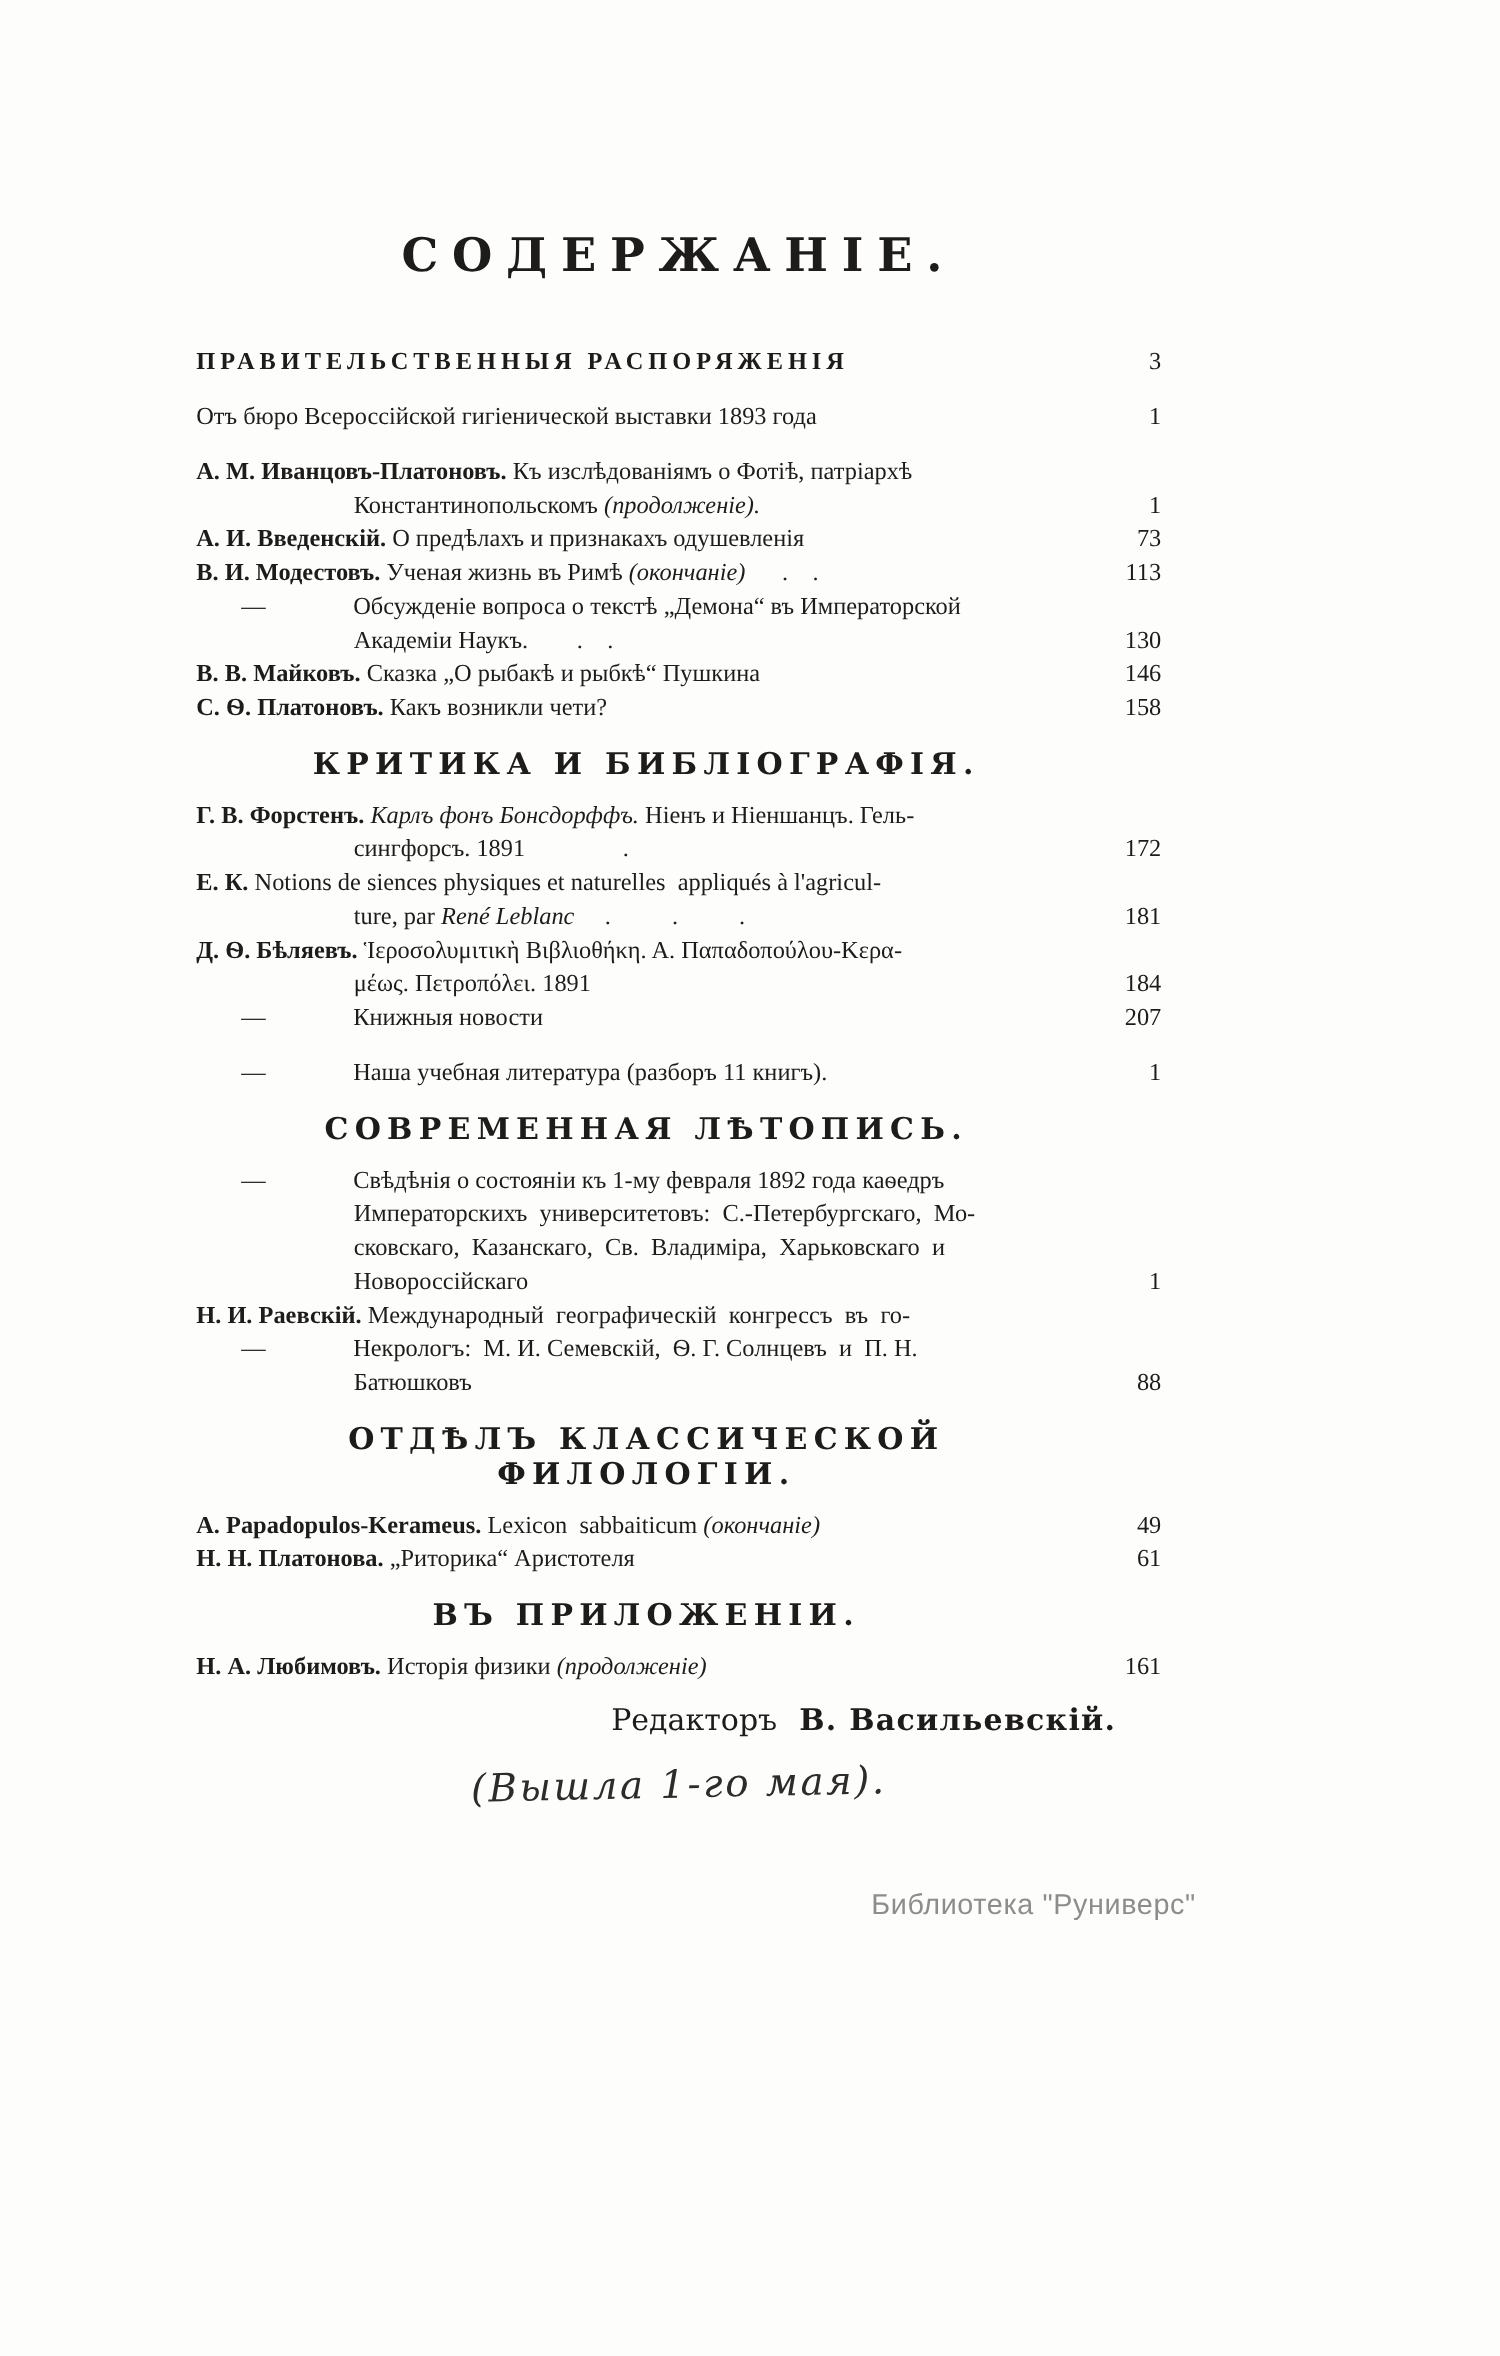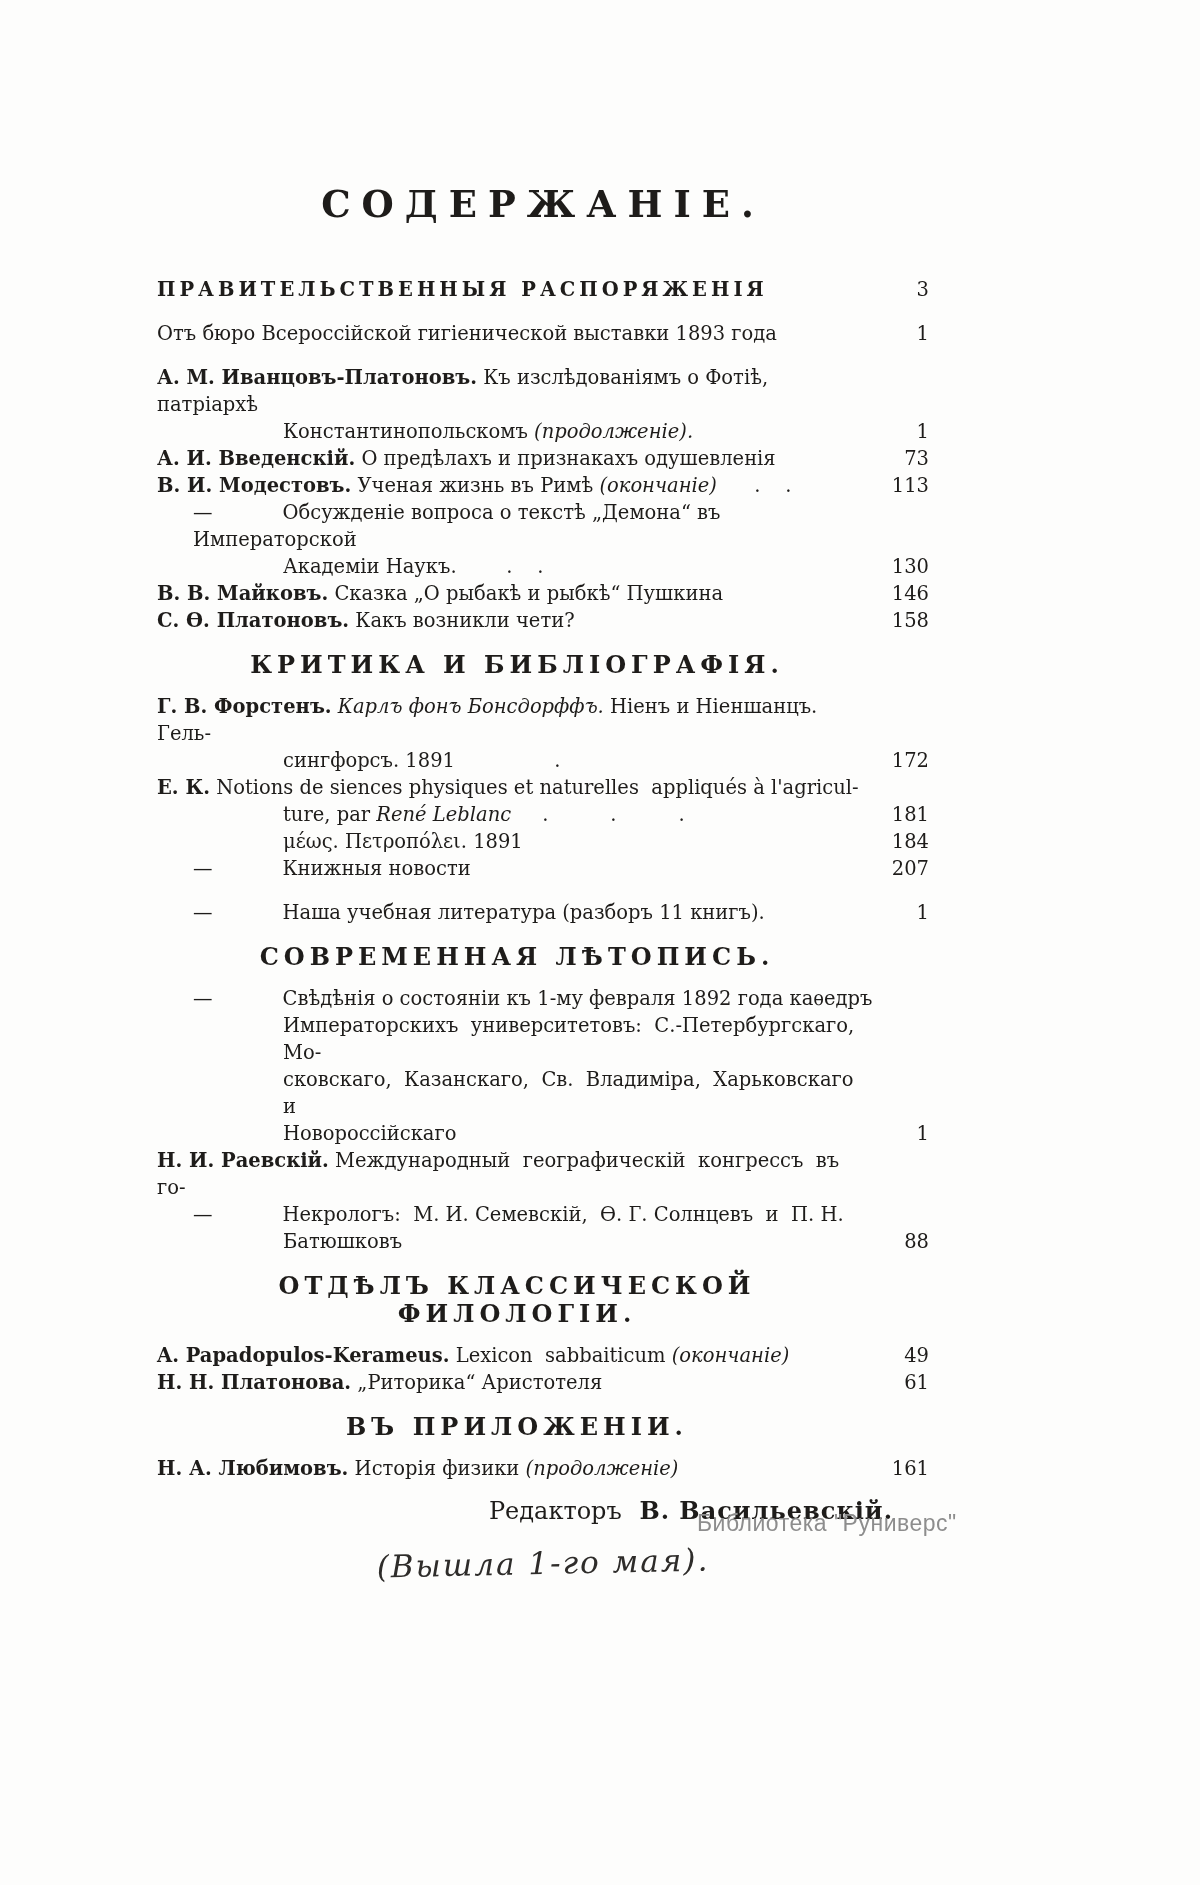--- a/index.html
+++ b/index.html
@@ -25,20 +25,21 @@
     font-size: 37px;
     font-weight: bold;
     letter-spacing: 11px;
     white-space: nowrap;
   }
   .row {
     display: flex;
     align-items: flex-end;
     font-size: 19.5px;
     line-height: 27px;
+    font-family: Liberation Serif, serif;
   }
   .row.gap { margin-top: 17px; gap: 28px; }
   .row .text { flex: 1 1 auto; min-width: 0; }
   .row .text span { white-space: pre-wrap; }
   .row .pagenum {
     flex: 0 0 52px;
     width: 52px;
     text-align: right;
   }
   .indent-none { padding-left: 0; }
@@ -145,20 +146,24 @@
         </div>
         <div class="row">
           <div class="text indent-none"><span class="seg-bold">Е. К.</span><span> Notions de siences physiques et naturelles  appliqués à l'agricul-</span></div>
           <div class="pagenum"></div>
         </div>
         <div class="row">
           <div class="text indent-hang"><span>ture, par </span><span class="seg-italic">René Leblanc</span><span>     .          .          .</span></div>
           <div class="pagenum">181</div>
         </div>
         <div class="row">
+          <div class="text indent-none"><span class="seg-bold">Д. Ѳ. Бѣляевъ.</span><span> Ἱεροσολυμιτικὴ Βιβλιοθήκη. Α. Παπαδοπούλου-Κερα-</span></div>
+          <div class="pagenum"></div>
+        </div>
+        <div class="row">
           <div class="text indent-hang"><span>μέως. Πετροπόλει. 1891</span></div>
           <div class="pagenum">184</div>
         </div>
         <div class="row">
           <div class="text indent-dash"><span class="seg-dash">—</span><span>Книжныя новости</span></div>
           <div class="pagenum">207</div>
         </div>
         <div class="row gap">
           <div class="text indent-dash"><span class="seg-dash">—</span><span>Наша учебная литература (разборъ 11 книгъ).</span></div>
           <div class="pagenum">1</div>

